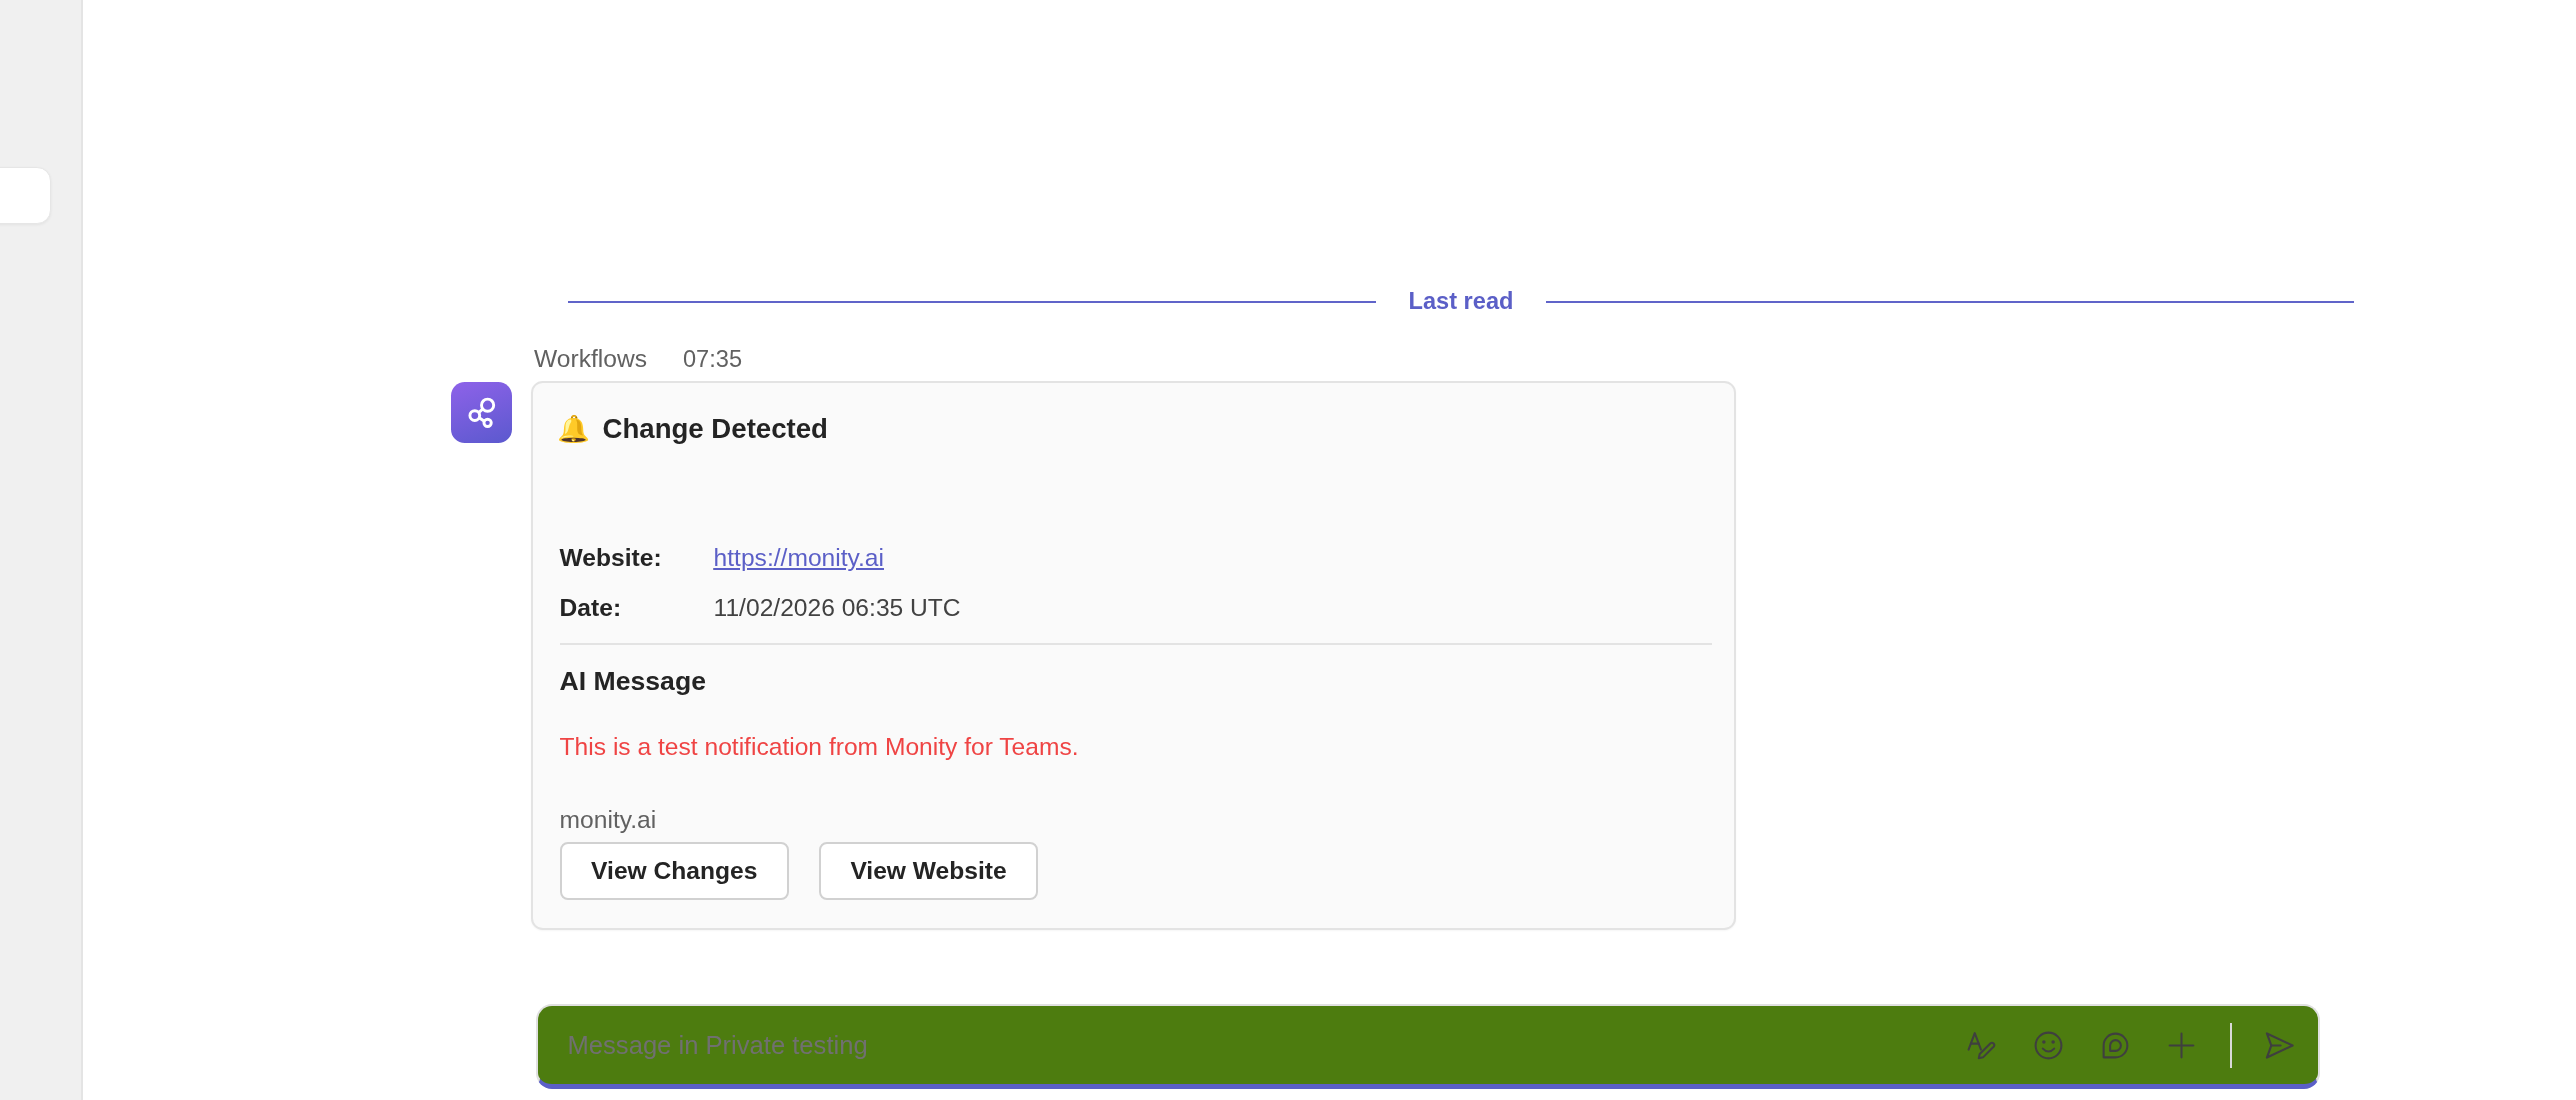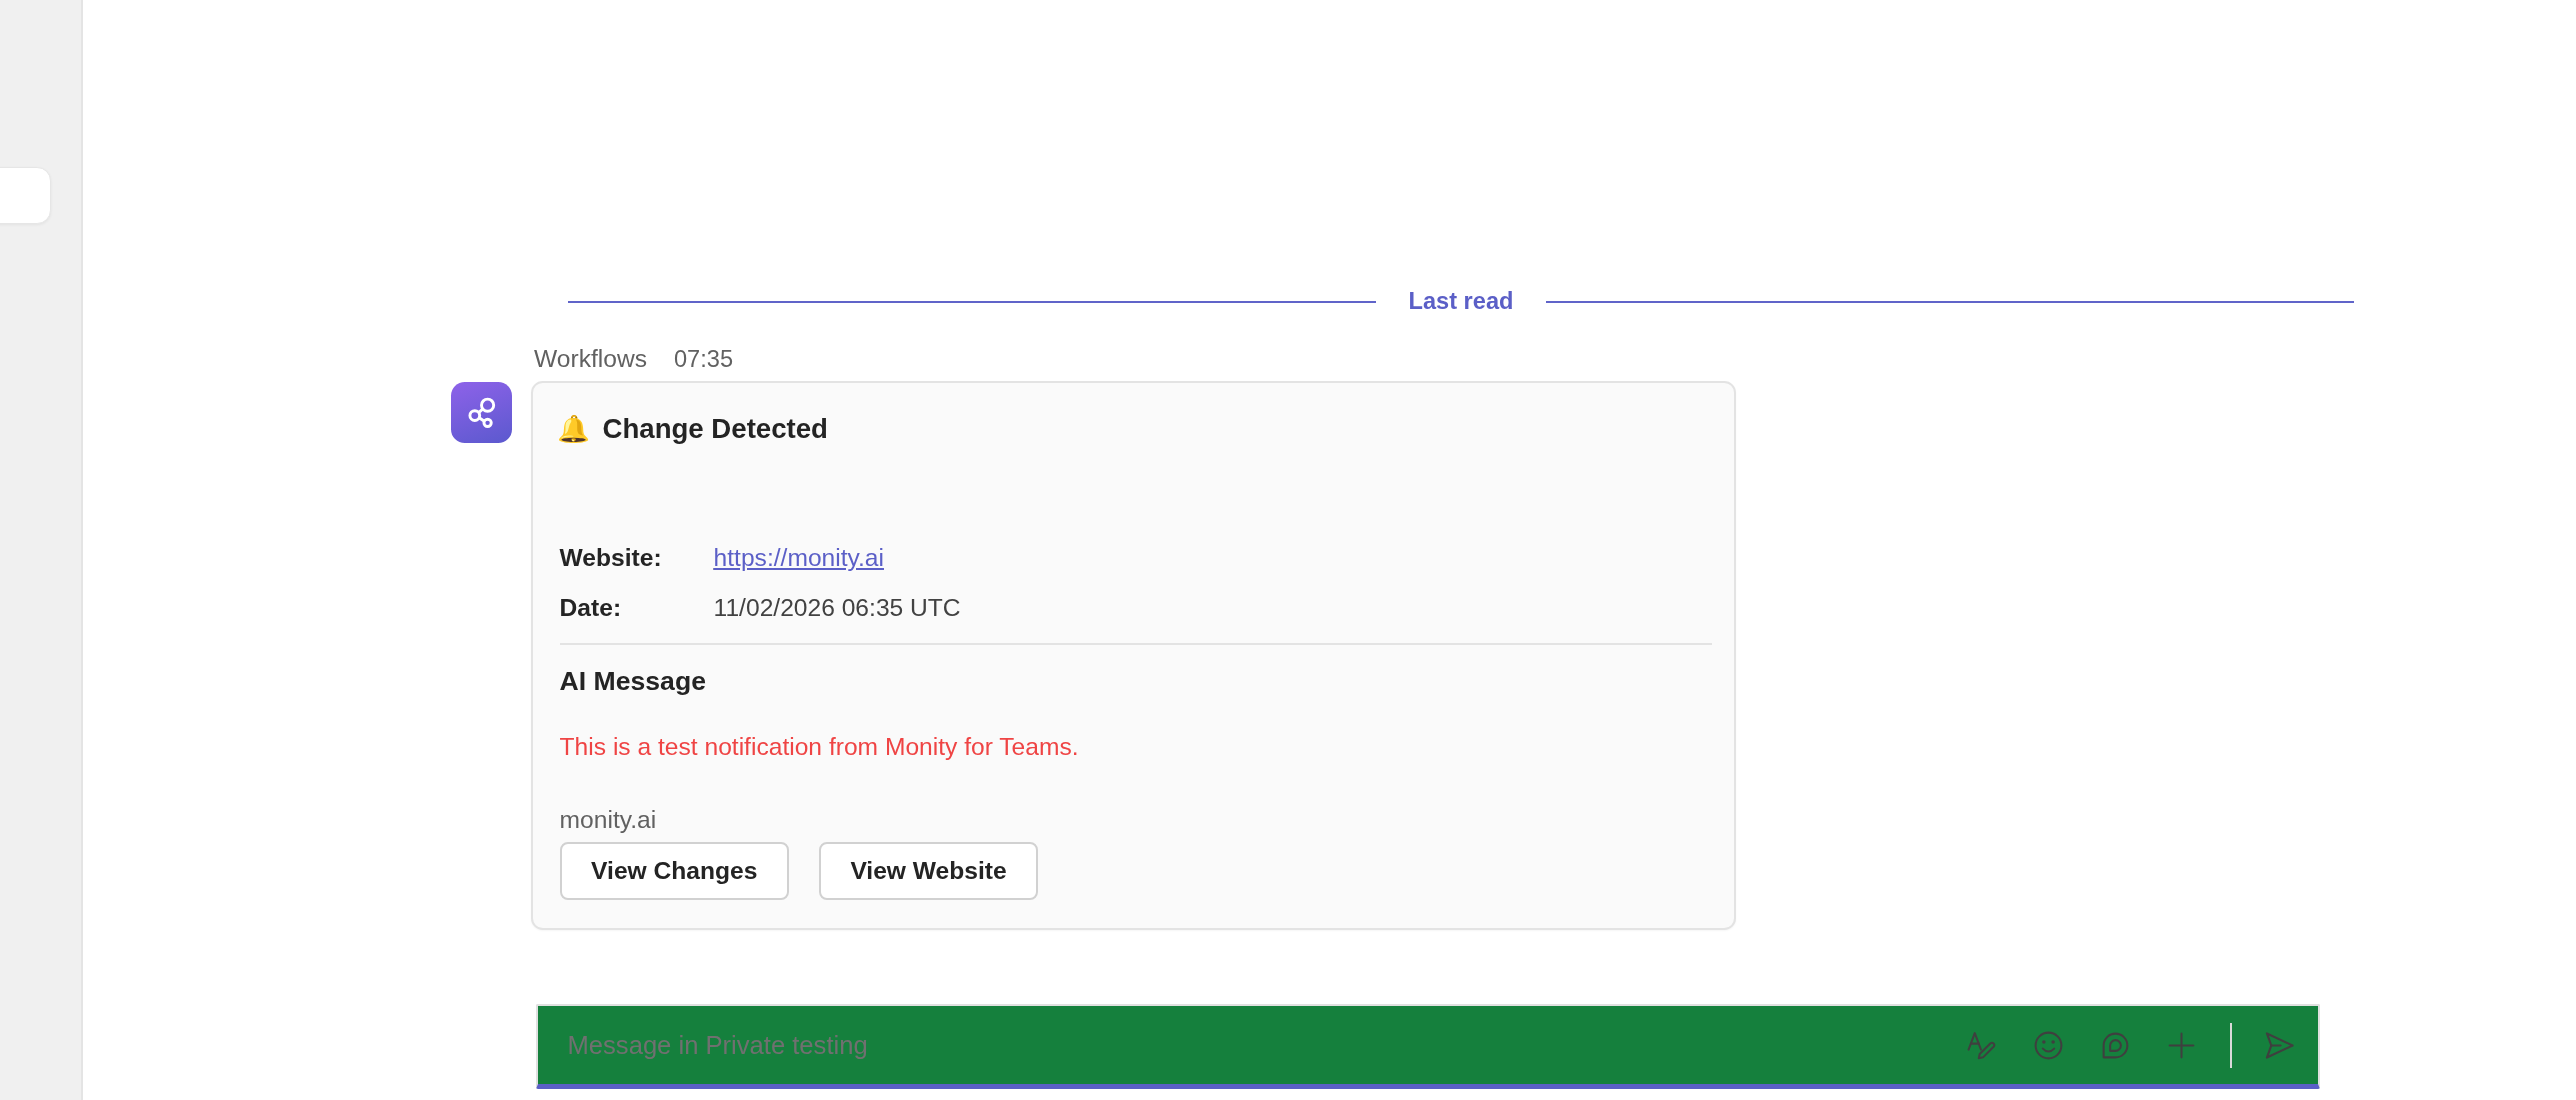--- a/index.html
+++ b/index.html
@@ -39,21 +39,21 @@
   .lastread .line { flex: 1; height: 2px; background: #6064c9; }
   .lastread .label {
     margin: 0 33px;
     color: #5b5fc7; font-size: 23.6px; font-weight: bold;
     white-space: nowrap;
   }
 
   
   .msg-meta {
     position: absolute; left: 534px; top: 345px;
-    display: flex; align-items: baseline; gap: 27px;
+    display: flex; align-items: baseline; gap: 36px;
     color: #616161;
   }
   .msg-meta .sender { font-size: 24.6px; cursor: pointer; }
   .msg-meta .time { font-size: 23.6px; }
 
   
   .avatar {
     position: absolute; left: 451px; top: 382px;
     width: 61px; height: 61px; border-radius: 13.8px;
     background: linear-gradient(160deg, #8e62e9 0%, #5b59ce 100%);
@@ -114,24 +114,24 @@
     border-radius: 7.9px;
     font-family: "Liberation Sans", sans-serif;
     font-size: 24.6px; font-weight: bold; color: #242424;
     cursor: pointer;
   }
 
   
   .compose {
     position: absolute; left: 536px; top: 1004px;
     width: 1784px; height: 85px;
-    background: #15803d;
+    background: #4d7c0f;
     border: 2px solid #e0e0e0;
     border-bottom: 5.9px solid #5b5fc7;
-    border-radius: 2px;
+    border-radius: 16px;
     display: flex; align-items: center;
     padding: 0 19.7px 0 29.5px;
   }
   .compose input {
     flex: 1; border: none; outline: none;
     font-family: "Liberation Sans", sans-serif;
     font-size: 25.6px; color: #242424;
     background: transparent;
   }
   .compose input::placeholder { color: #707070; opacity: 1; }

